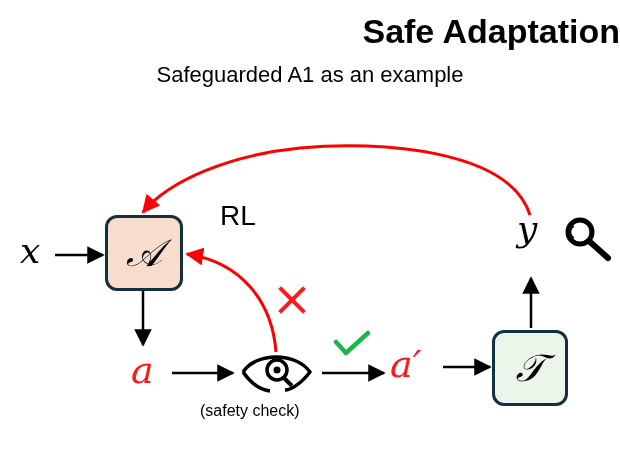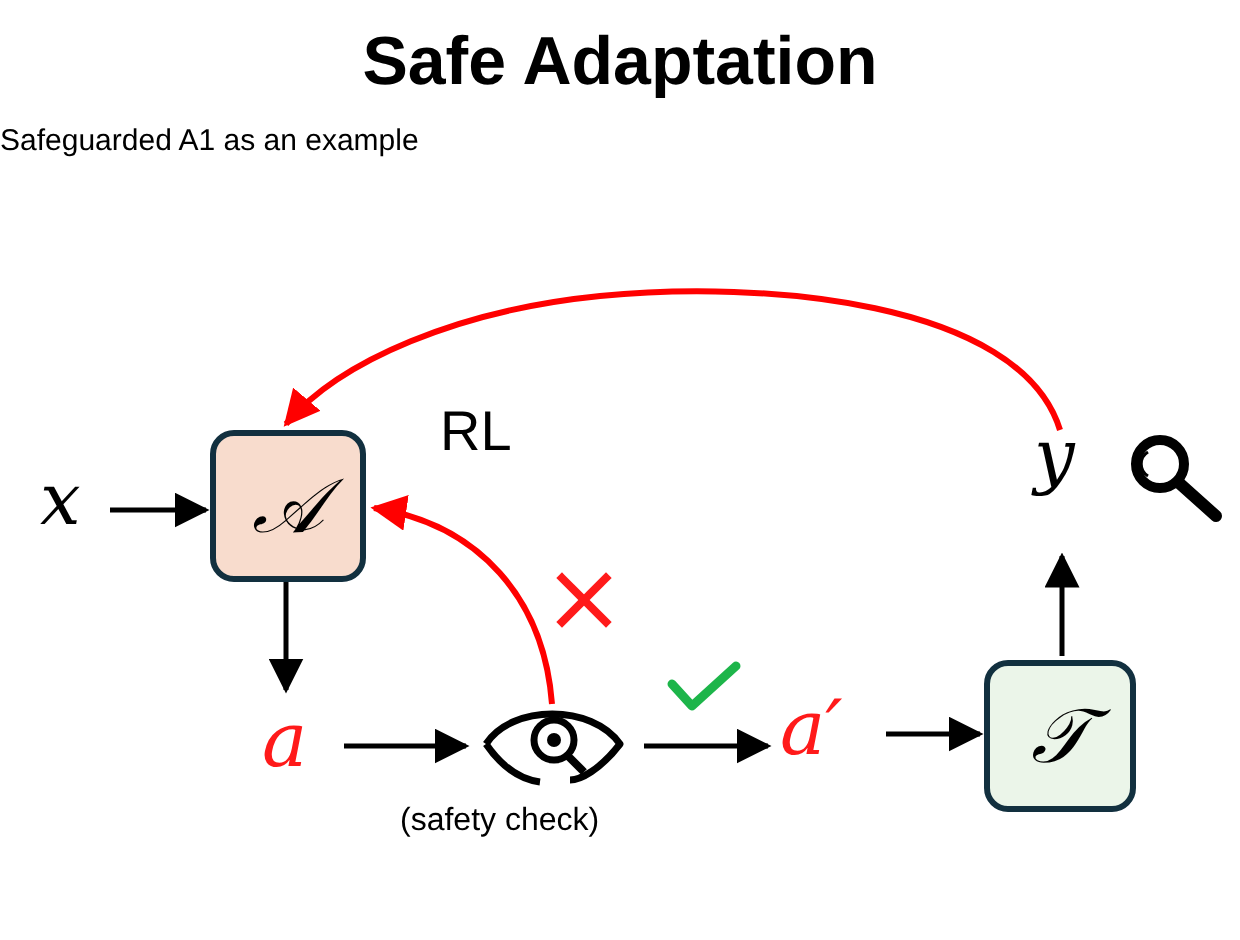--- a/index.html
+++ b/index.html
@@ -1,20 +1,20 @@
 <!DOCTYPE html>
 <html><head>
 <meta charset="utf-8">
 <style>
   html, body { margin: 0; padding: 0; background: #ffffff; }
   #canvas { position: relative; width: 620px; height: 470px; overflow: hidden; background: #fff; }
-  .title { position: absolute; left: 0; width: 620px; top: 12px; text-align: center;
+  .title { position: absolute; left: 0; width: 620px; top: 12px; text-align: right;
     font-family: "Liberation Sans", sans-serif; font-weight: bold; font-size: 34px; color: #000; }
-  .subtitle { position: absolute; left: 0; width: 620px; top: 62px; 
-    font-family: "Liberation Sans", sans-serif; font-size: 15px; color: #000; }
+  .subtitle { position: absolute; left: 0; width: 620px; top: 62px; text-align: center;
+    font-family: "Liberation Sans", sans-serif; font-size: 22px; color: #000; }
   .math { position: absolute; font-family: "DejaVu Serif", serif; font-style: italic; }
   .box { position: absolute; border: 3px solid #12303f; border-radius: 12px; box-sizing: border-box;
     display: flex; align-items: center; justify-content: center; }
   .box-label { font-family: "DejaVu Serif", serif; font-style: italic; font-size: 38px; color: #000; }
   .rl { position: absolute; left: 220px; top: 200px; font-family: "Liberation Sans", sans-serif; font-size: 28px; color: #000; }
   .caption { position: absolute; left: 200px; top: 402px; font-family: "Liberation Sans", sans-serif; font-size: 16px; color: #000; }
   svg#overlay { position: absolute; left: 0; top: 0; }
 </style>
 </head>
 <body>

